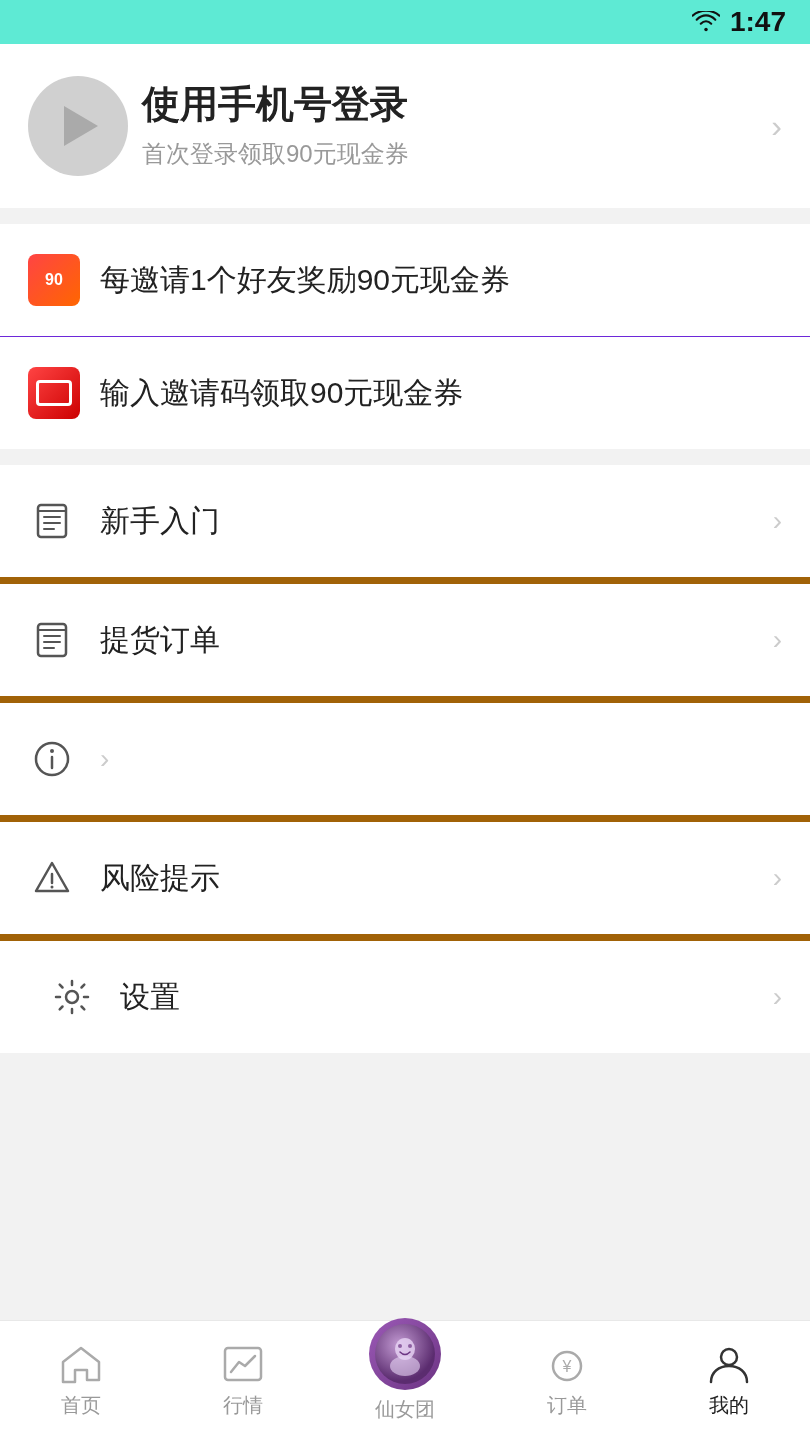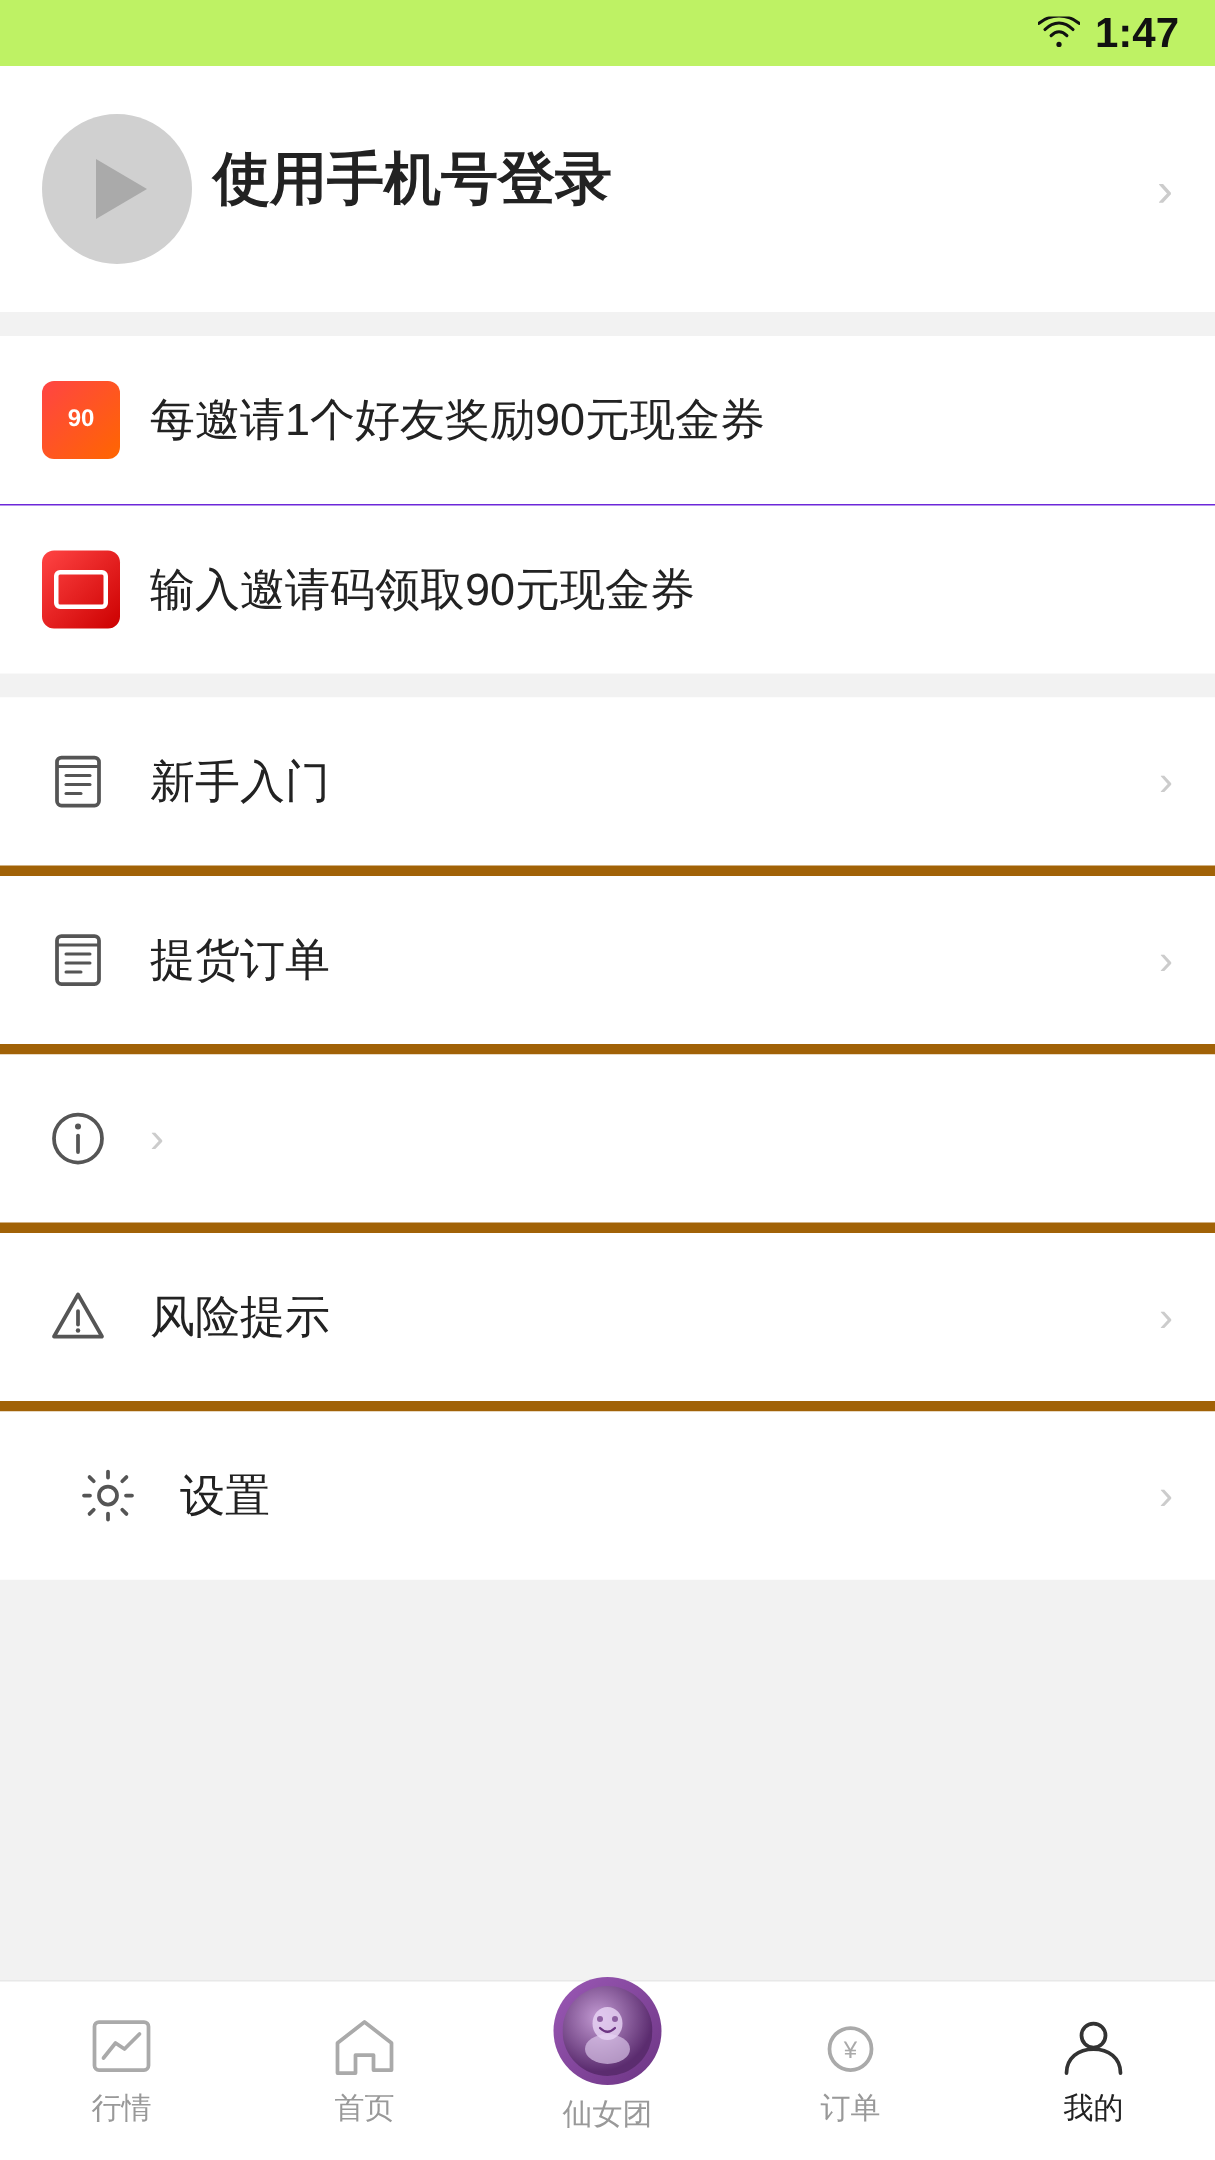--- a/index.html
+++ b/index.html
@@ -10,21 +10,21 @@
       background: #f2f2f2;
       font-family: -apple-system, "PingFang SC", "Helvetica Neue", Arial, sans-serif;
       position: relative;
       overflow-x: hidden;
     }
 
     
     .status-bar {
       width: 100%;
       height: 44px;
-      background: #bef264;
+      background: #5eead4;
       display: flex;
       align-items: center;
       justify-content: flex-end;
       padding-right: 24px;
       gap: 10px;
     }
     .status-bar-time {
       font-size: 28px;
       font-weight: 600;
       color: #111;
@@ -237,20 +237,21 @@
   </span>
   <span class="status-bar-time">1:47</span>
 </div>
 
 <div class="profile-card">
   <div class="avatar-circle">
     <div class="avatar-play-icon"></div>
   </div>
   <div class="profile-info">
     <div class="profile-title">使用手机号登录</div>
+    <div class="profile-subtitle">首次登录领取90元现金券</div>
   </div>
   <span class="profile-chevron">›</span>
 </div>
 
 <div class="promo-card">
   <div class="promo-item">
     <div class="promo-icon-bag"></div>
     <span class="promo-text">每邀请1个好友奖励90元现金券</span>
   </div>
   <div class="promo-item">
@@ -325,34 +326,34 @@
     <span class="menu-chevron">›</span>
   </div>
 
 </div>
 
 <div class="bottom-nav">
 
   <div class="nav-item">
     <div class="nav-icon">
       <svg width="44" height="40" viewBox="0 0 44 40" fill="none">
+        <path d="M4 18L22 4l18 14v18H28V26H16v12H4V18z" stroke="#aaa" stroke-width="2.5" stroke-linejoin="round" fill="none"></path>
+      </svg>
+    </div>
+    <span class="nav-label">首页</span>
+  </div>
+
+  <div class="nav-item">
+    <div class="nav-icon">
+      <svg width="44" height="40" viewBox="0 0 44 40" fill="none">
         <rect x="4" y="4" width="36" height="32" rx="3" stroke="#aaa" stroke-width="2.5" fill="none"></rect>
         <polyline points="10,28 18,18 24,22 34,12" stroke="#aaa" stroke-width="2.5" stroke-linecap="round" stroke-linejoin="round" fill="none"></polyline>
       </svg>
     </div>
     <span class="nav-label">行情</span>
-  </div>
-
-  <div class="nav-item">
-    <div class="nav-icon">
-      <svg width="44" height="40" viewBox="0 0 44 40" fill="none">
-        <path d="M4 18L22 4l18 14v18H28V26H16v12H4V18z" stroke="#aaa" stroke-width="2.5" stroke-linejoin="round" fill="none"></path>
-      </svg>
-    </div>
-    <span class="nav-label">首页</span>
   </div>
 
   <div class="nav-item">
     <div class="nav-avatar">
       <svg width="60" height="60" viewBox="0 0 60 60" fill="none">
         <circle cx="30" cy="30" r="30" fill="url(#grad)"></circle>
         <defs>
           <radialGradient id="grad" cx="40%" cy="35%" r="60%">
             <stop offset="0%" stop-color="#c39bd3"></stop>
             <stop offset="100%" stop-color="#5b2c6f"></stop>

